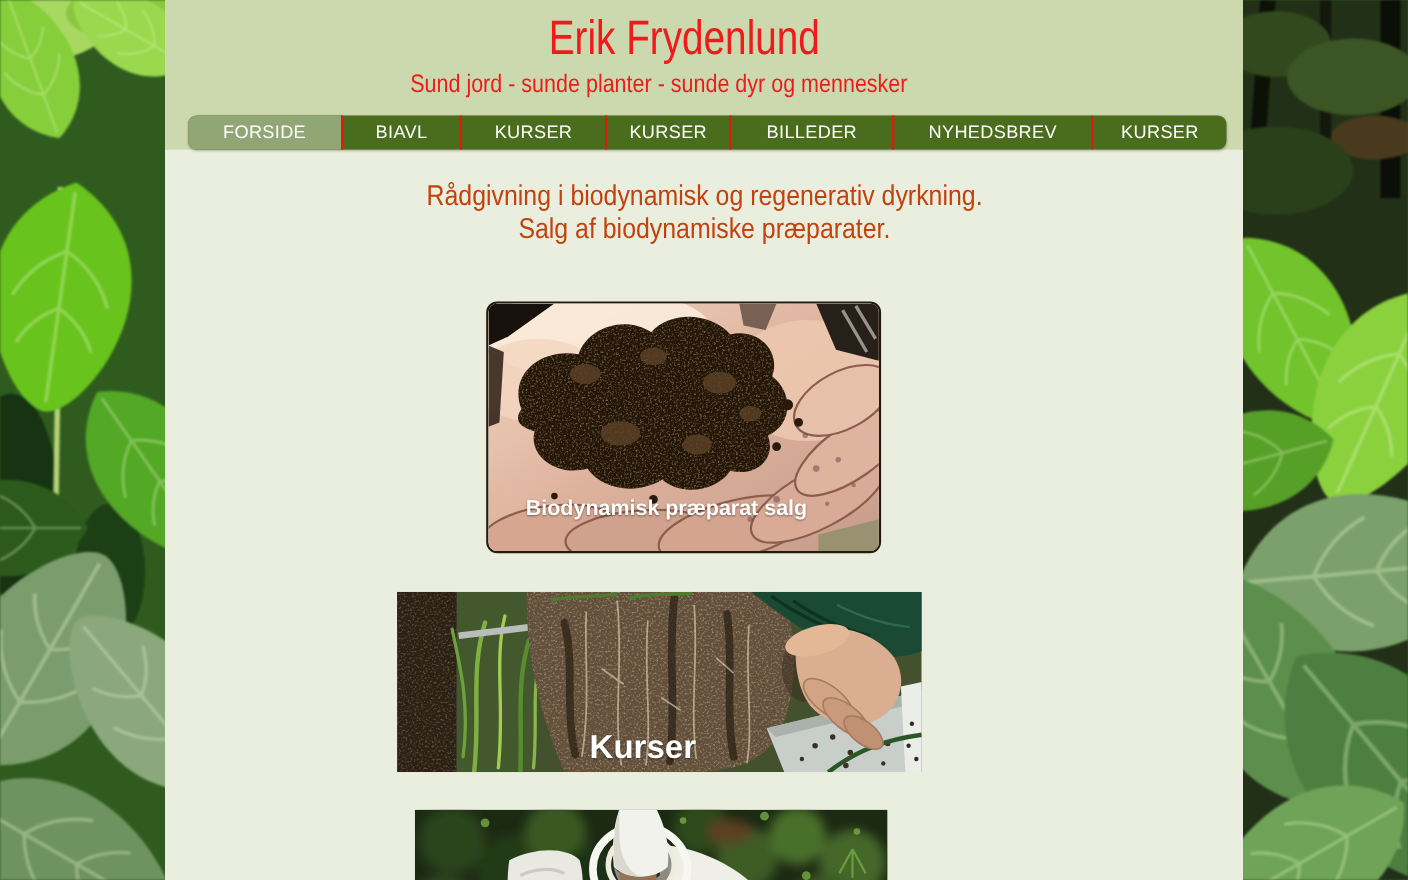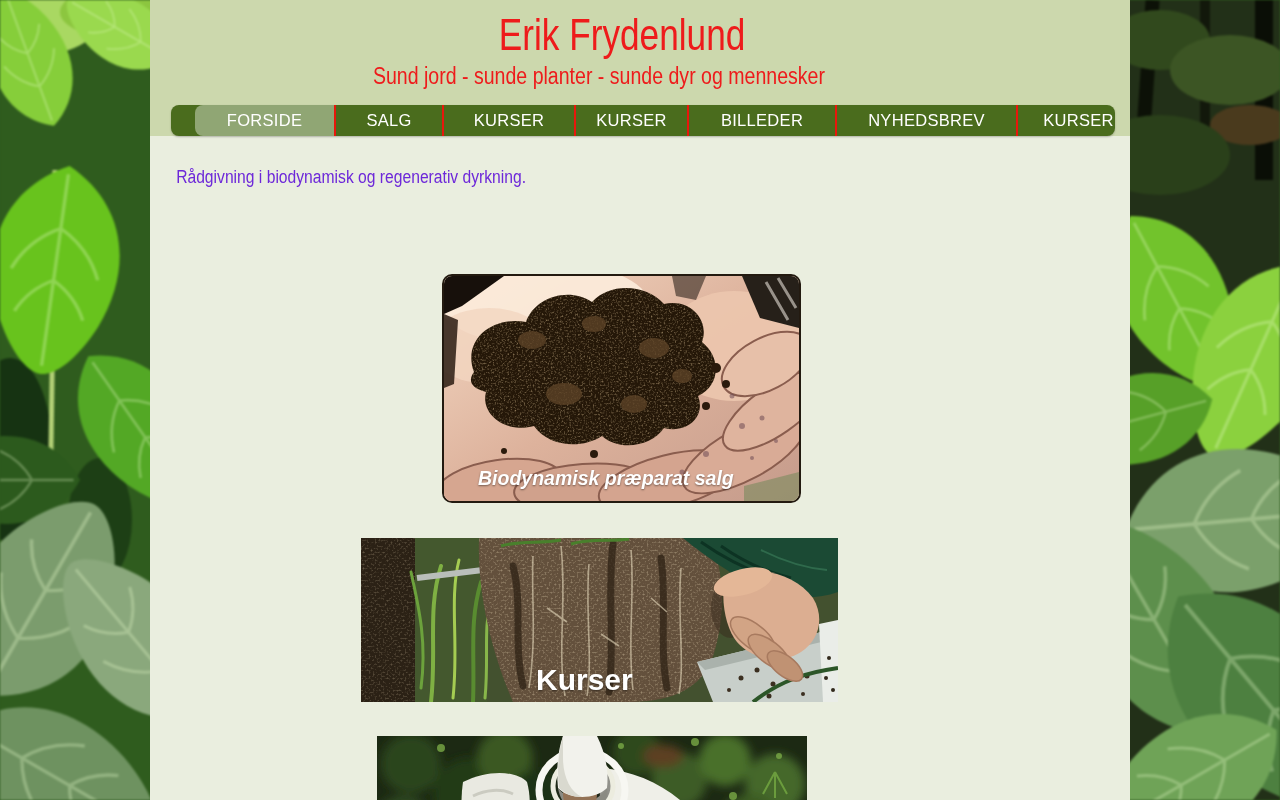--- a/index.html
+++ b/index.html
@@ -15,35 +15,35 @@
   .site-title .squeeze{display:inline-block;transform:scaleX(0.80);transform-origin:center;}
   .site-subtitle{position:absolute;top:62px;left:0;width:980px;text-align:center;
                  padding-right:82px;box-sizing:border-box;color:#ee1b1b;
                  font-size:23px;line-height:28px;white-space:nowrap;}
   .site-subtitle .squeeze{display:inline-block;transform:scaleX(0.85);transform-origin:center;}
   .nav{position:absolute;top:105px;left:21px;width:944px;height:31px;display:flex;
        background:#4a6c1d;border-radius:8px;box-shadow:0 1px 2px rgba(0,0,0,.25);}
   .nav-item{display:flex;align-items:center;justify-content:center;
             color:#ffffff;font-size:16.5px;letter-spacing:.3px;cursor:pointer;
             box-sizing:border-box;border-left:2px solid #e8170c;white-space:nowrap;}
-  .nav-item:first-child{border-left:none;border-radius:8px 0 0 8px;margin-left:24px;}
+  .nav-item:first-child{border-left:none;border-radius:8px 0 0 8px;}
   .nav-item:last-child{border-radius:0 8px 8px 0;}
   .nav-item.active{background:#90a674;}
-  .intro{position:absolute;top:163px;left:0;width:980px;
-         color:#6d28d9;font-size:18px;line-height:29.5px;}
+  .intro{position:absolute;top:163px;left:0;width:980px;text-align:center;
+         color:#c2410c;font-size:26px;line-height:29.5px;}
   .intro .squeeze{display:inline-block;transform:scaleX(0.87);transform-origin:center;}
   .tile{position:absolute;overflow:hidden;cursor:pointer;}
   .tile svg{display:block;}
   .tile1{left:292px;top:274px;width:355px;height:225px;border:2px solid #231a10;
          border-radius:10px;box-sizing:content-box;}
   .tile2{left:211px;top:538px;width:477px;height:164px;}
   .tile3{left:227px;top:736px;width:430px;height:260px;}
   .caption{position:absolute;color:#ffffff;font-weight:bold;
            text-shadow:0 1px 2px rgba(0,0,0,.45);white-space:nowrap;}
-  .cap1{left:34px;top:191px;font-size:19.5px;font-style:italic;}
+  .cap1{left:34px;top:175px;font-size:19.5px;}
   .cap2{left:175px;top:125px;font-size:30px;}
 </style>
 </head>
 <body>
 
 <div class="page">
 
   <svg class="bg-svg" width="1280" height="800" viewBox="0 0 1280 800" xmlns="http://www.w3.org/2000/svg">
     <defs>
       <g id="leaf">
@@ -91,30 +91,31 @@
 
     <div class="site-title">
       <span class="squeeze">Erik Frydenlund</span>
     </div>
     <div class="site-subtitle">
       <span class="squeeze">Sund jord - sunde planter - sunde dyr og mennesker</span>
     </div>
 
     <nav class="nav">
       <a class="nav-item active" style="flex:0 0 139px">FORSIDE</a>
-      <a class="nav-item" style="flex:0 0 108px">SALG</a>
+      <a class="nav-item" style="flex:0 0 108px">BIAVL</a>
       <a class="nav-item" style="flex:0 0 132px">KURSER</a>
       <a class="nav-item" style="flex:0 0 113px">KURSER</a>
       <a class="nav-item" style="flex:0 0 148px">BILLEDER</a>
       <a class="nav-item" style="flex:0 0 181px">NYHEDSBREV</a>
       <a class="nav-item" style="flex:0 0 123px">KURSER</a>
     </nav>
 
     <div class="intro">
       <div><span class="squeeze">Rådgivning i biodynamisk og regenerativ dyrkning.</span></div>
+      <div><span class="squeeze">Salg af biodynamiske præparater.</span></div>
     </div>
 
     <div class="tile tile1">
       <svg width="355" height="225" viewBox="0 0 355 225" xmlns="http://www.w3.org/2000/svg">
         <defs>
           <linearGradient id="skin1" x1="0" y1="0" x2="1" y2="1">
             <stop offset="0" stop-color="#f3d7c2"></stop>
               <stop offset="0.5" stop-color="#ddb29c"></stop>
               <stop offset="1" stop-color="#c59b8b"></stop>
           </linearGradient>

